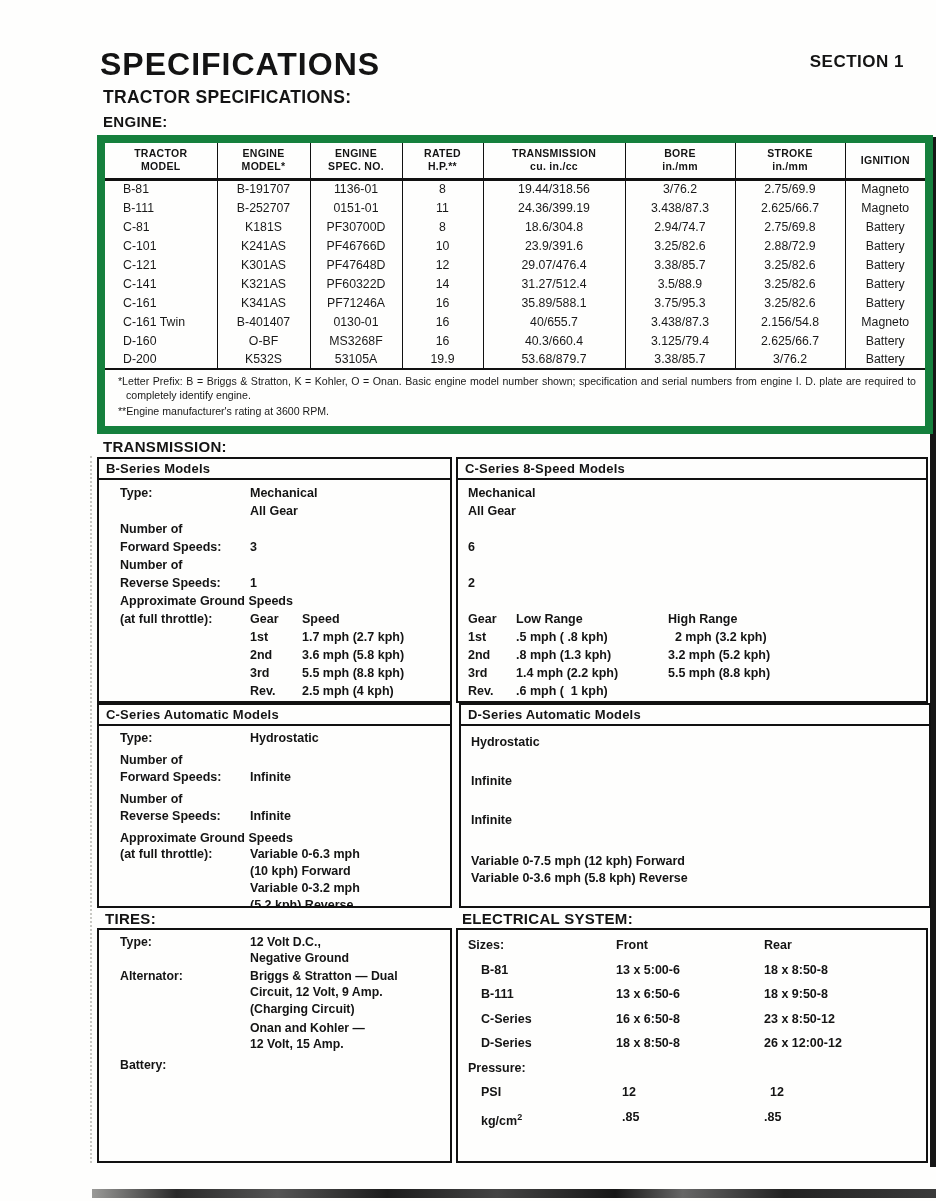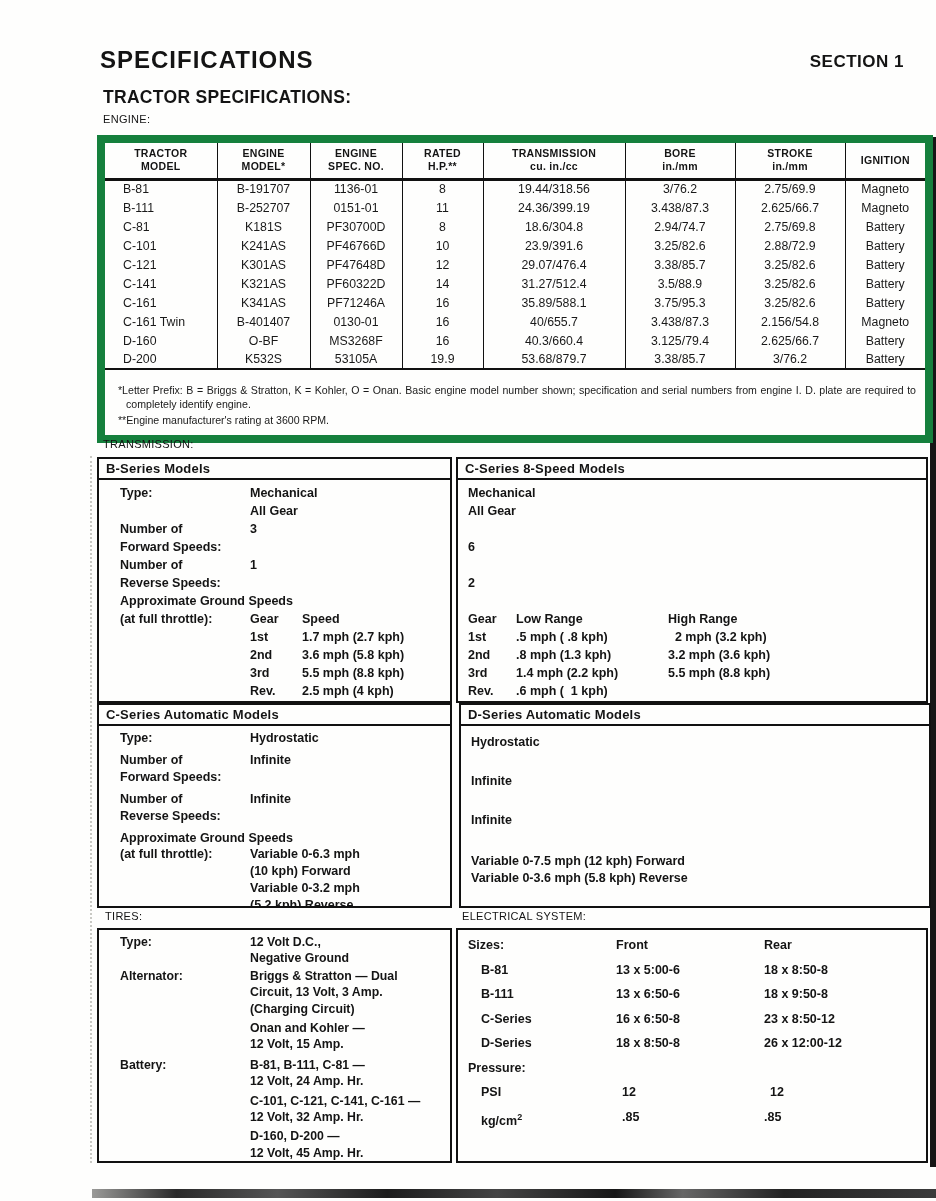--- a/index.html
+++ b/index.html
@@ -11,57 +11,57 @@
     overflow:hidden;
   }
 
   
   .scan-bar-right { position:absolute; top:137px; right:0; width:6px; height:1030px; background:#161616; }
   .scan-bar-bottom { position:absolute; top:1189px; left:92px; right:0; height:9px;
     background:linear-gradient(90deg,#9a9a98 0%,#2a2a2a 10%,#555 22%,#1c1c1c 35%,#444 48%,#171717 62%,#666 70%,#222 82%,#3a3a3a 100%); }
   .binding-dots { position:absolute; left:90px; top:456px; height:707px; border-left:2px dotted #c9c9c4; }
 
   
-  .page-title { position:absolute; top:46px; left:100px; font-size:24px; font-weight:700; letter-spacing:1px; margin:0; }
+  .page-title { position:absolute; top:46px; left:100px; font-size:32px; font-weight:700; letter-spacing:1px; margin:0; }
   .section-label { position:absolute; top:52px; right:32px; font-size:17px; font-weight:700; letter-spacing:0.5px; }
   .subtitle { position:absolute; top:87px; left:103px; font-size:17.5px; font-weight:700; letter-spacing:0.3px; margin:0; }
-  .h-small { font-size:11px; font-weight:400; letter-spacing:0.3px; margin:0; }
+  .h-small { font-size:15px; font-weight:700; letter-spacing:0.3px; margin:0; }
   .engine-heading { position:absolute; top:113px; left:103px; }
   .transmission-heading { position:absolute; top:438px; left:103px; }
 
   
   .engine-table-wrap { position:absolute; top:135px; left:97px; width:828px; }
   table.engine { border-collapse:collapse; table-layout:fixed; width:828px; border:8px solid #15803d; }
   table.engine th, table.engine td { border-left:1.5px solid #111; border-right:1.5px solid #111; padding:0 2px; }
   table.engine th {
     font-size:10.5px; font-weight:700; line-height:13px; text-align:center;
     white-space:pre-line; height:40px; border-bottom:3px solid #111; letter-spacing:0.3px;
   }
   table.engine td { font-size:12.3px; font-weight:400; text-align:center; height:19px; color:#191919; }
   table.engine td.model { text-align:left; padding-left:18px; }
   table.engine tr.footnote-row td {
-    border-top:2.5px solid #111; text-align:left; height:auto; padding:14px 9px 7px 9px;
+    border-top:2.5px solid #111; text-align:left; height:auto; padding:5px 9px 7px 9px;
   }
   .footnote-p { font-size:10.6px; line-height:13.5px; margin:0 0 3px 0; padding-left:12px; text-indent:-8px; text-align:justify; font-weight:400; color:#191919; }
   .footnote-p:last-child { margin-bottom:0; text-align:left; }
 
   
   .grid2 { position:absolute; left:97px; width:752px; display:grid; grid-template-columns:355px 472px; column-gap:4px; }
   .trans-top { top:457px; height:246px; }
   .trans-bottom { top:703px; height:205px;gap:7px; }
   .mid-headings { top:910px; }
   .bottom-grid { top:928px; height:235px; }
 
   .box { border:2.5px solid #111; background:transparent; overflow:hidden; }
   .box-title { font-size:13px; font-weight:700; padding:2px 0 2px 7px; border-bottom:2.5px solid #111; letter-spacing:0.2px; }
   .box-body { padding:4px 4px 0 21px; font-size:12.5px; font-weight:700; }
   .box-body.flush { padding-left:10px; }
 
   .row { display:flex; align-items:flex-start; }
-  .row.baseline { }
+  .row.baseline { align-items:flex-end; }
   .lab { width:130px; flex:none; }
   .lh18 { line-height:18px; }
   .lh17 { line-height:16.9px; }
   .gap18 { height:18px; }
 
   .gear-grid2 { display:grid; grid-template-columns:52px auto; line-height:18px; }
   .gear-grid3 { display:grid; grid-template-columns:48px 152px auto; line-height:18px; }
 
   
   .elec-body { padding:4px 4px 0 21px; font-size:12.3px; font-weight:700; line-height:16.4px; }
@@ -289,21 +289,21 @@
         <div class="gap18"></div>
         <div class="gear-grid3">
           <div>Gear</div>
           <div>Low Range</div>
           <div>High Range</div>
           <div>1st</div>
           <div style="white-space:pre">.5 mph ( .8 kph)</div>
           <div style="white-space:pre">  2 mph (3.2 kph)</div>
           <div>2nd</div>
           <div style="white-space:pre">.8 mph (1.3 kph)</div>
-          <div style="white-space:pre">3.2 mph (3.6 kph)</div>
+          <div style="white-space:pre">3.2 mph (5.2 kph)</div>
           <div>3rd</div>
           <div style="white-space:pre">1.4 mph (2.2 kph)</div>
           <div style="white-space:pre">5.5 mph (8.8 kph)</div>
           <div>Rev.</div>
           <div style="white-space:pre">.6 mph (  1 kph)</div>
         </div>
       </div>
     </section>
   </div>
 
@@ -372,45 +372,31 @@
           <div>
             <div>12 Volt D.C.,</div>
             <div>Negative Ground</div>
           </div>
         </div>
         <div class="elec-row">
           <div class="lab">Alternator:</div>
           <div>
             <div class="elec-group">
               <div>Briggs &amp; Stratton — Dual</div>
-              <div>Circuit, 13 Volt, 3 Amp.</div>
+              <div>Circuit, 12 Volt, 9 Amp.</div>
               <div>(Charging Circuit)</div>
             </div>
             <div class="elec-group">
               <div>Onan and Kohler —</div>
               <div>12 Volt, 15 Amp.</div>
             </div>
           </div>
         </div>
         <div class="elec-row">
           <div class="lab">Battery:</div>
-          <div>
-            <div class="elec-group">
-              <div>B-81, B-111, C-81 —</div>
-              <div>12 Volt, 24 Amp. Hr.</div>
-            </div>
-            <div class="elec-group">
-              <div>C-101, C-121, C-141, C-161 —</div>
-              <div>12 Volt, 32 Amp. Hr.</div>
-            </div>
-            <div class="elec-group">
-              <div>D-160, D-200 —</div>
-              <div>12 Volt, 45 Amp. Hr.</div>
-            </div>
-          </div>
         </div>
       </div>
     </section>
 
     <section class="box">
       <div class="tires-body">
         <div class="tires-row tires-head">
           <div>Sizes:</div>
           <div style="font-weight:700;">Front</div>
           <div style="font-weight:700;">Rear</div>

